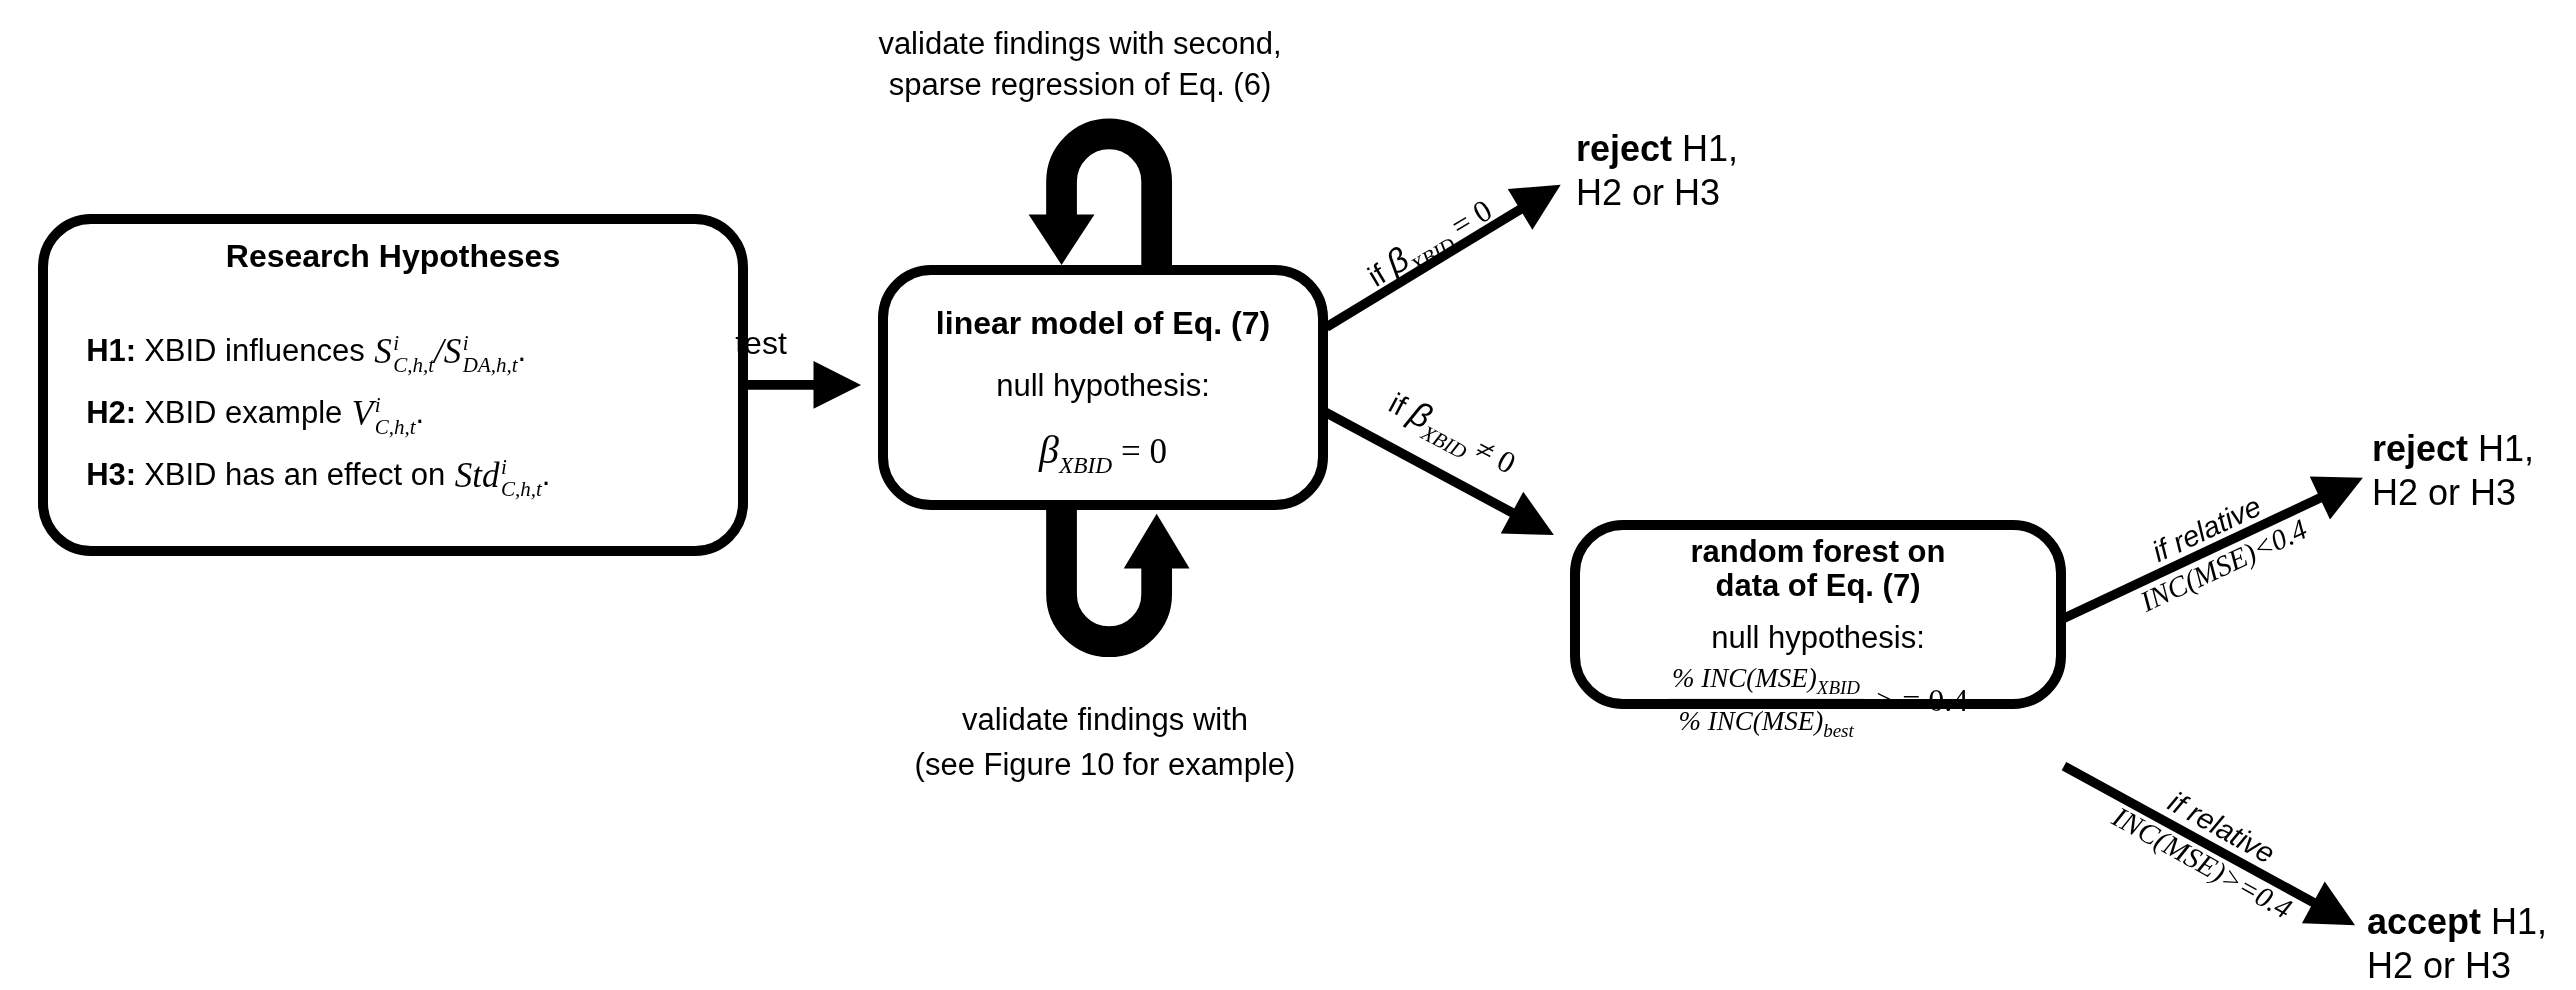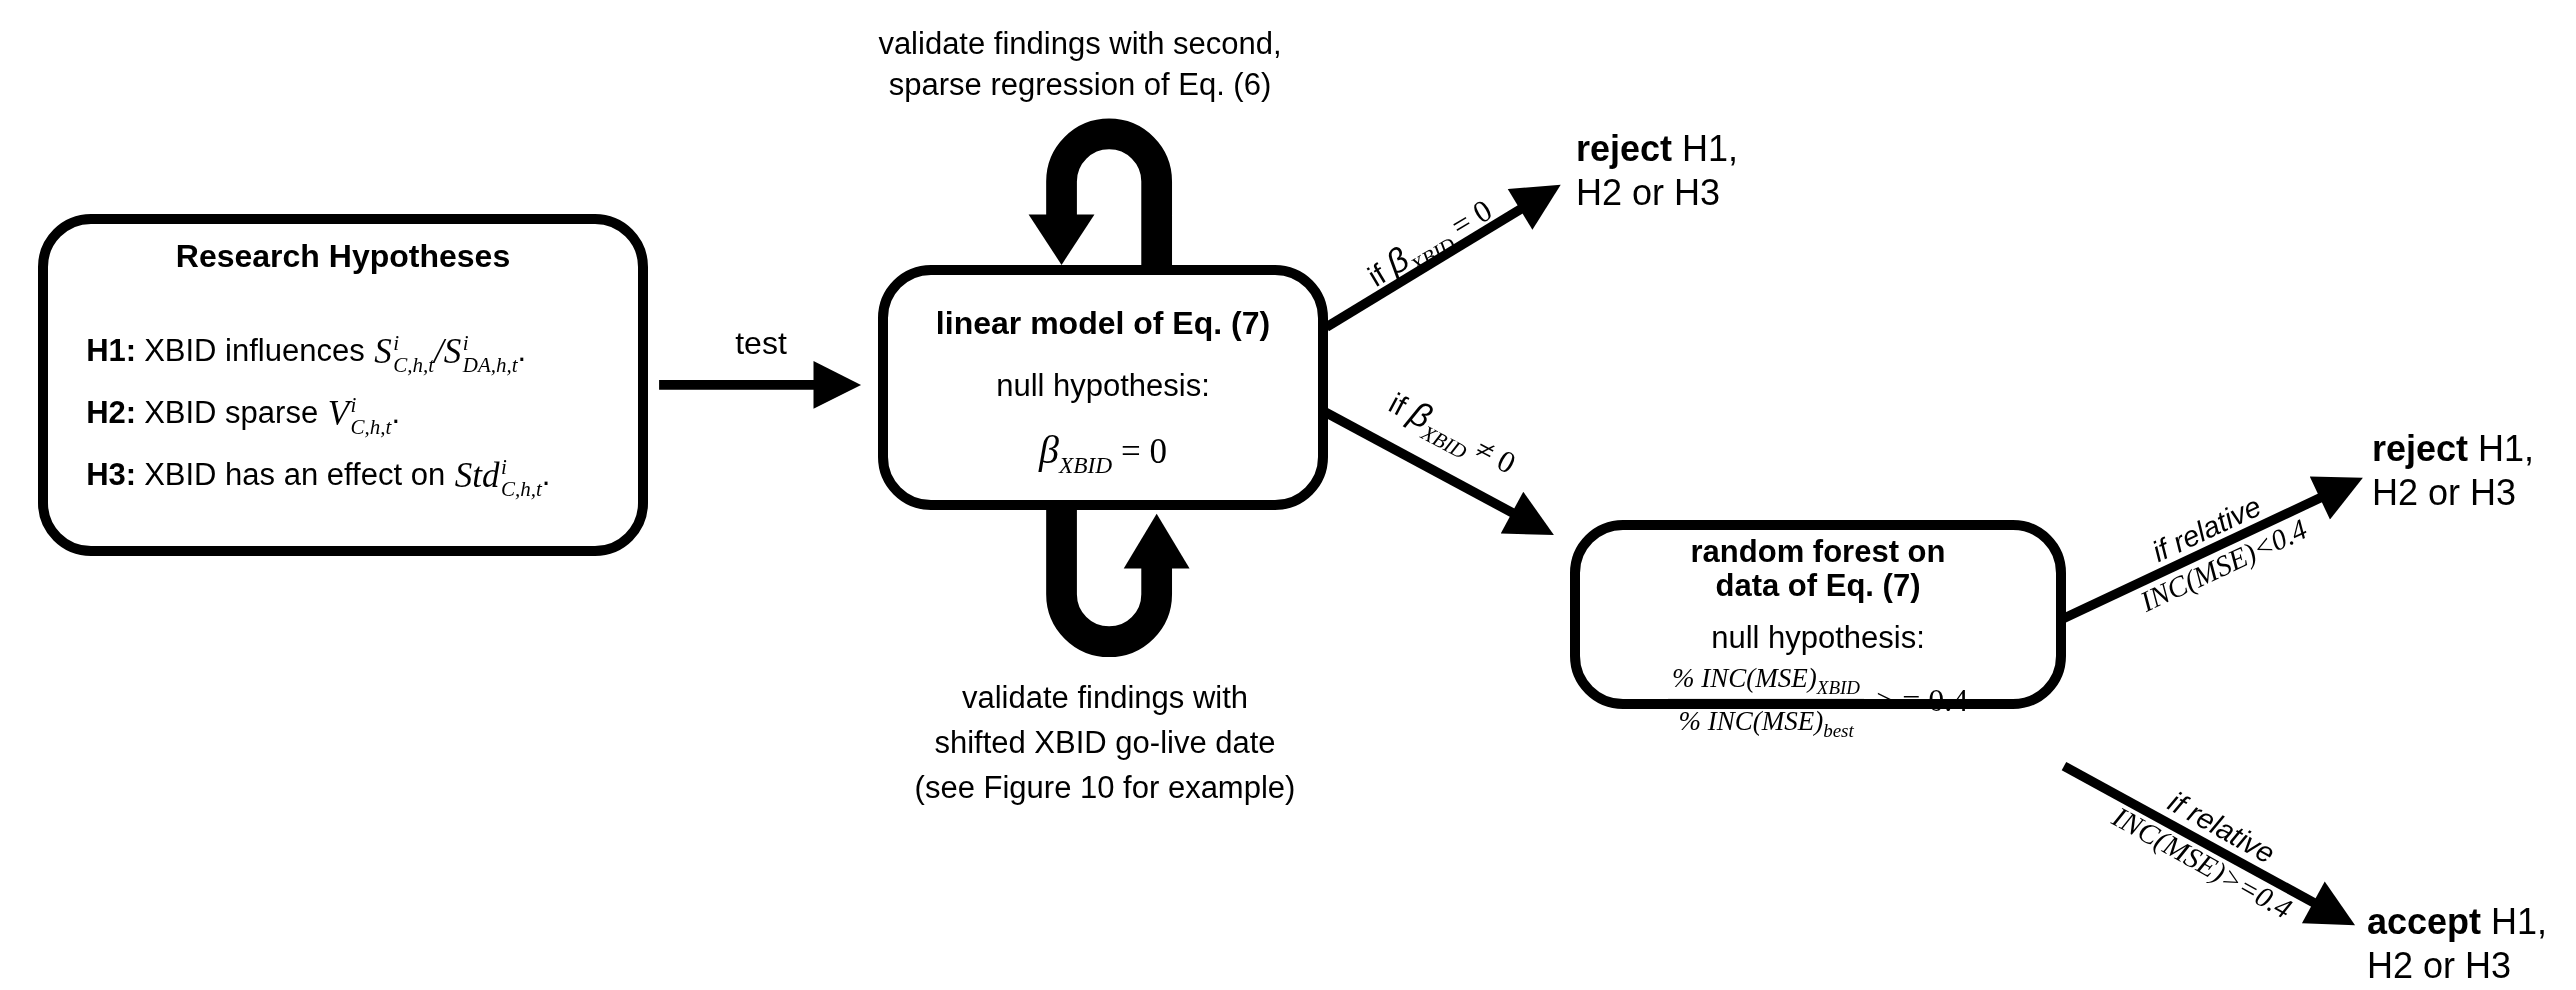--- a/index.html
+++ b/index.html
@@ -12,21 +12,21 @@
     overflow:hidden;
   }
   
   .node{
     position:absolute;
     box-sizing:border-box;
     border:10.2px solid #000;
     border-radius:53px;
     background:#fff;
   }
-  #box-hyp{left:38px;top:214px;width:610px;height:342px;}
+  #box-hyp{left:38px;top:214px;width:710px;height:342px;}
   #box-lin{left:878px;top:265px;width:450px;height:245px;padding-left:16px;}
   #box-rf{left:1570px;top:520px;width:496px;height:189px;}
 
   .cline{
     position:absolute;left:0;right:0;
     text-align:center;
     transform:translateY(-50%);
     white-space:nowrap;
   }
   .btitle{font-weight:bold;font-size:32px;}
@@ -143,21 +143,21 @@
         <span class="mb">S</span>
         <span class="stk">
           <span class="ssup">i</span>
           <span class="ssub">DA,h,t</span>
         </span>
         <span class="mper">.</span>
     </div>
 
     <div class="hrow" style="top:189px">
       <span class="hlabel">H2:</span>
-        <span class="htext">XBID sparse</span>
+        <span class="htext">XBID example</span>
         <span class="mb">V</span>
         <span class="stk">
           <span class="ssup">i</span>
           <span class="ssub">C,h,t</span>
         </span>
         <span class="mper">.</span>
     </div>
 
     <div class="hrow" style="top:251px">
       <span class="hlabel">H3:</span>
@@ -194,21 +194,20 @@
 
   <div class="flab test-label" style="left:761px;top:343px">test</div>
 
   <div class="flab loop-text" style="left:1080px;top:64px">
     <div>validate findings with second,</div>
     <div>sparse regression of Eq. (6)</div>
   </div>
 
   <div class="flab loop-text-b" style="left:1105px;top:742px">
     <div>validate findings with</div>
-    <div>shifted XBID go-live date</div>
     <div>(see Figure 10 for example)</div>
   </div>
 
   <div class="flab edge-math" style="left:1429px;top:242px;transform:translate(-50%,-50%) rotate(-31deg)">
     <span>if </span><span class="beta">β</span><span class="fsub">XBID</span><span class="serif"> = 0</span>
   </div>
 
   <div class="flab edge-math" style="left:1453px;top:432px;transform:translate(-50%,-50%) rotate(28deg)">
     <span>if </span><span class="beta">β</span><span class="fsub">XBID</span><span class="serif"> ≠ 0</span>
   </div>

